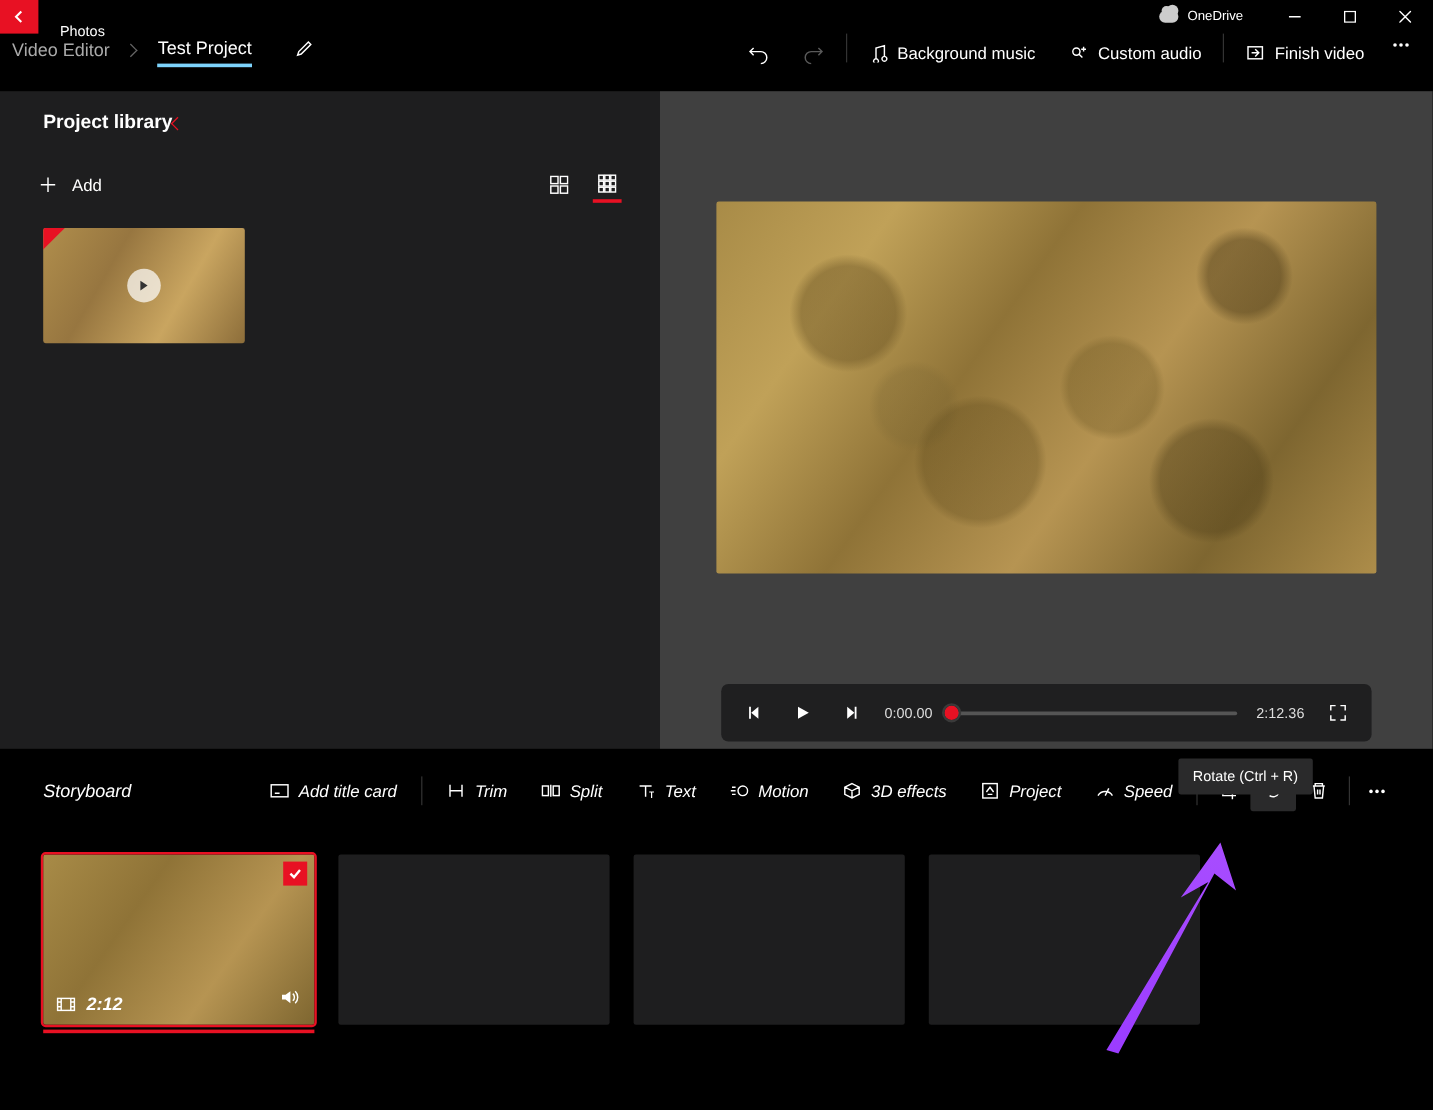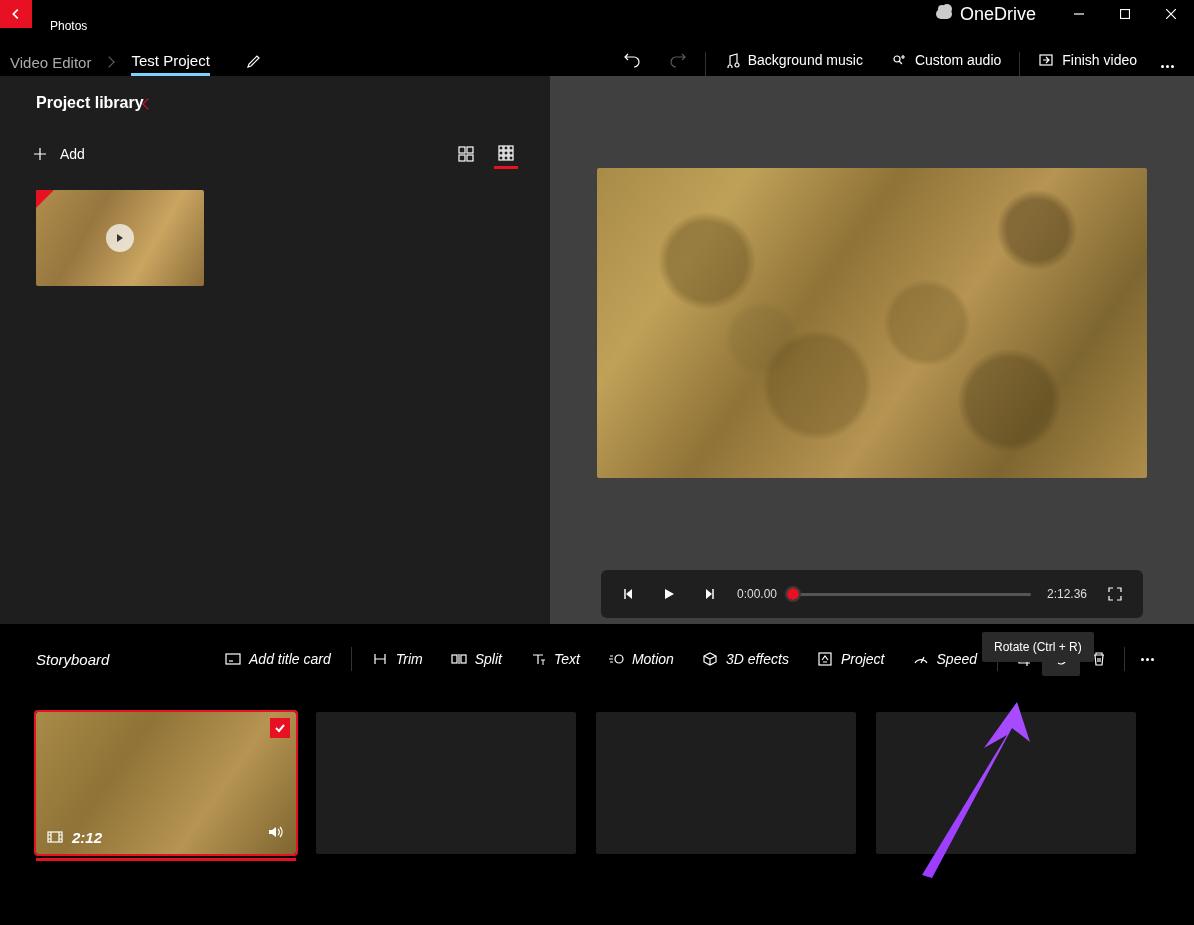--- a/index.html
+++ b/index.html
@@ -3,29 +3,29 @@
 <meta charset="utf-8">
 <style>
 * { margin: 0; padding: 0; box-sizing: border-box; font-family: "Segoe UI", sans-serif; user-select: none; }
 body { width: 1194px; height: 925px; background: #000; color: #fff; overflow: hidden; position: relative; }
 
 
 .titlebar { height: 28px; background: #000; display: flex; align-items: center; }
 .back-btn { width: 32px; height: 28px; background: #e81123; display: flex; align-items: center; justify-content: center; }
 .app-name { margin-left: 18px; font-size: 12px; color: #fff; margin-top: 24px; }
 .titlebar-spacer { flex: 1; }
-.onedrive { display: flex; align-items: center; gap: 8px; font-size: 18px; margin-right: 20px; }
+.onedrive { display: flex; align-items: center; gap: 8px; font-size: 11px; margin-right: 20px; }
 .cloud-icon { width: 16px; height: 10px; background: #ccc; border-radius: 8px; position: relative; }
 .cloud-icon::before { content:""; position:absolute; width:8px; height:8px; background:#ccc; border-radius:50%; top:-4px; left:2px; }
 .cloud-icon::after { content:""; position:absolute; width:10px; height:10px; background:#ccc; border-radius:50%; top:-5px; left:6px; }
 .win-btn { width: 46px; height: 28px; display: flex; align-items: center; justify-content: center; }
 .win-btn svg { width: 10px; height: 10px; stroke: #fff; fill: none; }
 
 
-.topbar { height: 48px; background: #000; display: flex; align-items: flex-end; padding: 0 10px; border-bottom: 0px solid #222; }
+.topbar { height: 48px; background: #000; display: flex; align-items: flex-start; padding: 0 10px; border-bottom: 0px solid #222; }
 .breadcrumb { display: flex; align-items: center; font-size: 15px; color: #aaa; gap: 14px; }
 .bc-current { color: #fff; padding: 4px 0; border-bottom: 3px solid #7dd3fc; margin-left: 4px; }
 .edit-icon { margin-left: 22px; }
 .topbar-spacer { flex: 1; }
 .top-btn { display: flex; align-items: center; gap: 8px; font-size: 14px; color: #fff; padding: 8px 14px; }
 .top-sep { width: 1px; height: 24px; background: #333; margin: 0 4px; }
 svg { stroke: #fff; fill: none; stroke-width: 1.2; }
 .more-dots { display: flex; gap: 2px; padding: 8px 10px; }
 .more-dots span { width: 3px; height: 3px; border-radius: 50%; background: #fff; }
 
@@ -67,21 +67,21 @@
 .storyboard { background: #000; padding: 18px 30px 10px 36px; font-style: italic; }
 .sb-toolbar { display: flex; align-items: center; gap: 0; }
 .sb-title { font-size: 15px; font-weight: 400; margin-right: auto; }
 .sb-btn { display: flex; align-items: center; gap: 8px; font-size: 14px; color: #fff; padding: 8px 14px; }
 .sb-btn.icon-only { padding: 8px 10px; }
 .sb-btn.highlighted { background: #2a2a2b; border-radius: 2px; }
 .sb-sep { width: 1px; height: 24px; background: #333; margin: 0 6px; }
 .tooltip { position: absolute; background: #2a2a2b; color: #fff; font-size: 12px; padding: 8px 12px; border-radius: 2px; top: 632px; left: 982px; }
 
 .sb-clips { display: flex; gap: 20px; margin-top: 36px; }
-.clip { width: 260px; height: 142px; background: #1e1e1f; border-radius: 2px; position: relative; padding-left: 42px; }
+.clip { width: 226px; height: 142px; background: #1e1e1f; border-radius: 2px; position: relative; padding-left: 42px; }
 .clip.selected { outline: 2px solid #e81123; background: linear-gradient(125deg,#a88b47,#8f7337,#b69452,#7e6630); }
 .clip.selected::after { content:""; position:absolute; left:0; right:0; bottom:-7px; height:3px; background:#e81123; }
 .clip-check { position:absolute; top:6px; right:6px; width:20px; height:20px; background:#e81123; display:flex; align-items:center; justify-content:center; }
 .clip-meta { position:absolute; left:10px; bottom:8px; display:flex; align-items:center; gap:8px; font-size:15px; font-weight:600; }
 .clip-vol { position:absolute; right:10px; bottom:8px; }
 
 
 .arrow { position: absolute; top: 700px; left: 912px; pointer-events: none; }
 .arrow svg { width: 140px; height: 180px; }
 .chevron-sm { width:8px; height:8px; border-right:1.5px solid currentColor; border-bottom:1.5px solid currentColor; display:inline-block; }

